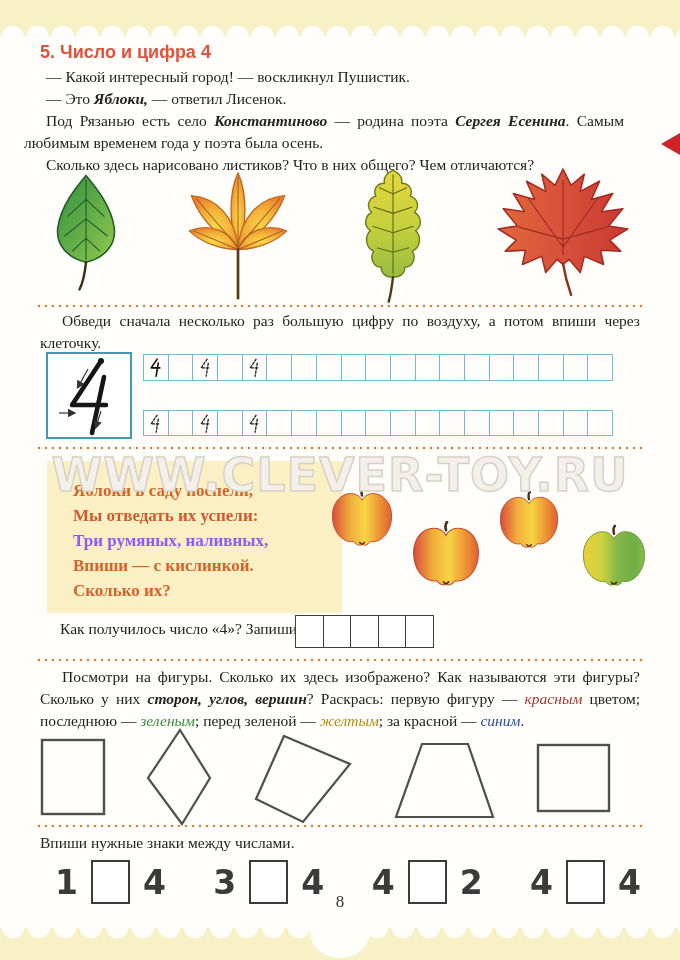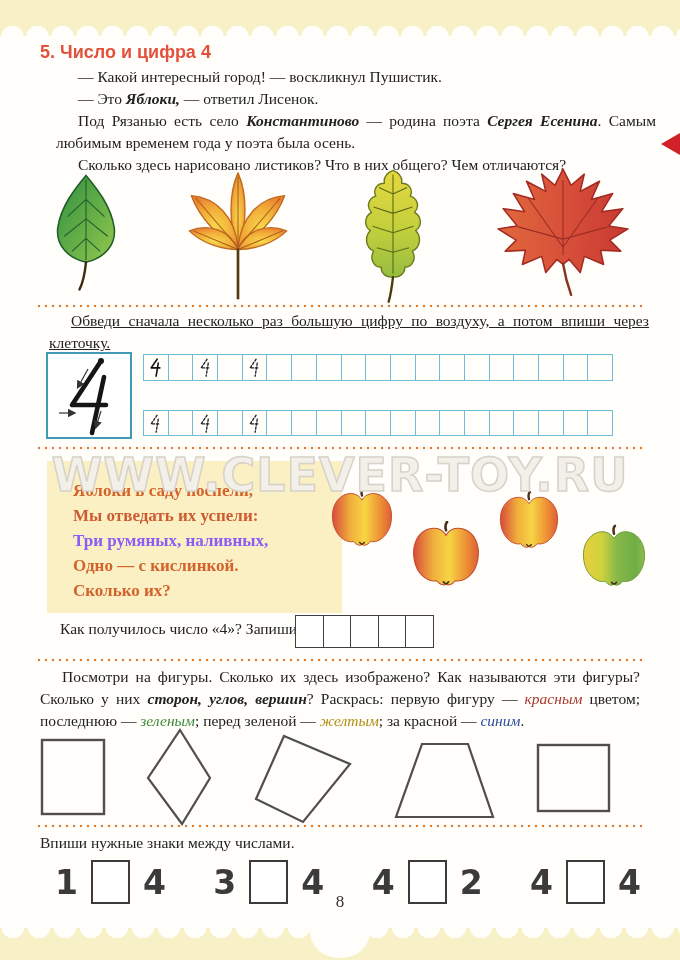--- a/index.html
+++ b/index.html
@@ -20,31 +20,31 @@
   #page-notch{position:absolute;left:310px;top:906px;width:60px;height:52px;border-radius:50%;background:#fffefb;}
   #page-num{position:absolute;top:892px;left:0;width:680px;text-align:center;font-size:17px;color:#333;}
 
   #marker{position:absolute;right:0;top:133px;width:0;height:0;
      border-top:11px solid transparent;border-bottom:11px solid transparent;border-right:19px solid #cf2127;}
 
   #title{position:absolute;top:42px;left:0;width:680px;
      font-family:"Liberation Sans",sans-serif;font-weight:bold;font-size:18px;color:#e2513b;padding-left:40px;}
 
   .para{font-size:15.5px;line-height:22px;text-indent:22px;margin:0;}
-  #intro{position:absolute;top:66px;left:56px;width:600px;}
+  #intro{position:absolute;top:66px;left:24px;width:600px;}
   #intro .just{text-align:justify;}
 
   .divider{position:absolute;left:36px;width:608px;height:4px;
      background-image:radial-gradient(circle at 3px 2px, #dd7a33 1.3px, rgba(0,0,0,0) 1.6px);
      background-size:7px 4px;background-repeat:repeat-x;}
 
   #leaves{position:absolute;top:166px;left:48px;width:588px;height:138px;
      display:flex;justify-content:space-between;align-items:flex-start;}
 
-  #instr1{position:absolute;top:310px;left:49px;width:600px;text-align:justify;text-decoration:underline;}
+  #instr1{position:absolute;top:310px;left:40px;width:600px;text-align:justify;}
 
   #bigbox{position:absolute;left:46px;top:352px;width:82px;height:83px;border:2px solid #3f9ab8;background:#fff;}
   .trace-row{position:absolute;left:143px;width:470px;display:flex;}
   #row1{top:354px;height:27px;}
   #row2{top:410px;height:26px;}
   .cell{flex:1;border:1px solid #6fbad7;margin-left:-1px;display:flex;align-items:center;justify-content:center;}
   .cell:first-child{margin-left:0;}
   .cell svg{display:block;width:19px;height:23px;}
 
   #poem{position:absolute;left:47px;top:461px;width:295px;height:152px;background:#fbf0c4;
@@ -264,21 +264,21 @@
     <div class="cell"></div>
     <div class="cell"></div>
   </div>
 
   <div class="divider" style="top:446px"></div>
 
   <div id="poem">
     <div class="poem-line"><span style="color: rgb(212, 98, 43);">Яблоки в саду поспели,</span></div>
     <div class="poem-line"><span style="color: rgb(206, 90, 48);">Мы отведать их успели:</span></div>
     <div class="poem-line"><span style="color: #8b5cf6;">Три румяных, наливных,</span></div>
-    <div class="poem-line"><span style="color: rgb(212, 98, 43);">Одно — с кислинкой.</span></div>
+    <div class="poem-line"><span style="color: rgb(212, 98, 43);">Впиши — с кислинкой.</span></div>
     <div class="poem-line"><span style="color: rgb(212, 98, 43);">Сколько их?</span></div>
   </div>
 
   <svg class="apple" style="left:325px;top:487px" width="74" height="62">
       <use href="#symApple" fill="url(#gAppleR)" stroke="#c24a2c" stroke-width="1"></use>
     </svg>
   <svg class="apple" style="left:411px;top:521px" width="70" height="68">
       <use href="#symApple" fill="url(#gAppleR)" stroke="#c24a2c" stroke-width="1"></use>
     </svg>
   <svg class="apple" style="left:495px;top:491px" width="68" height="60">

